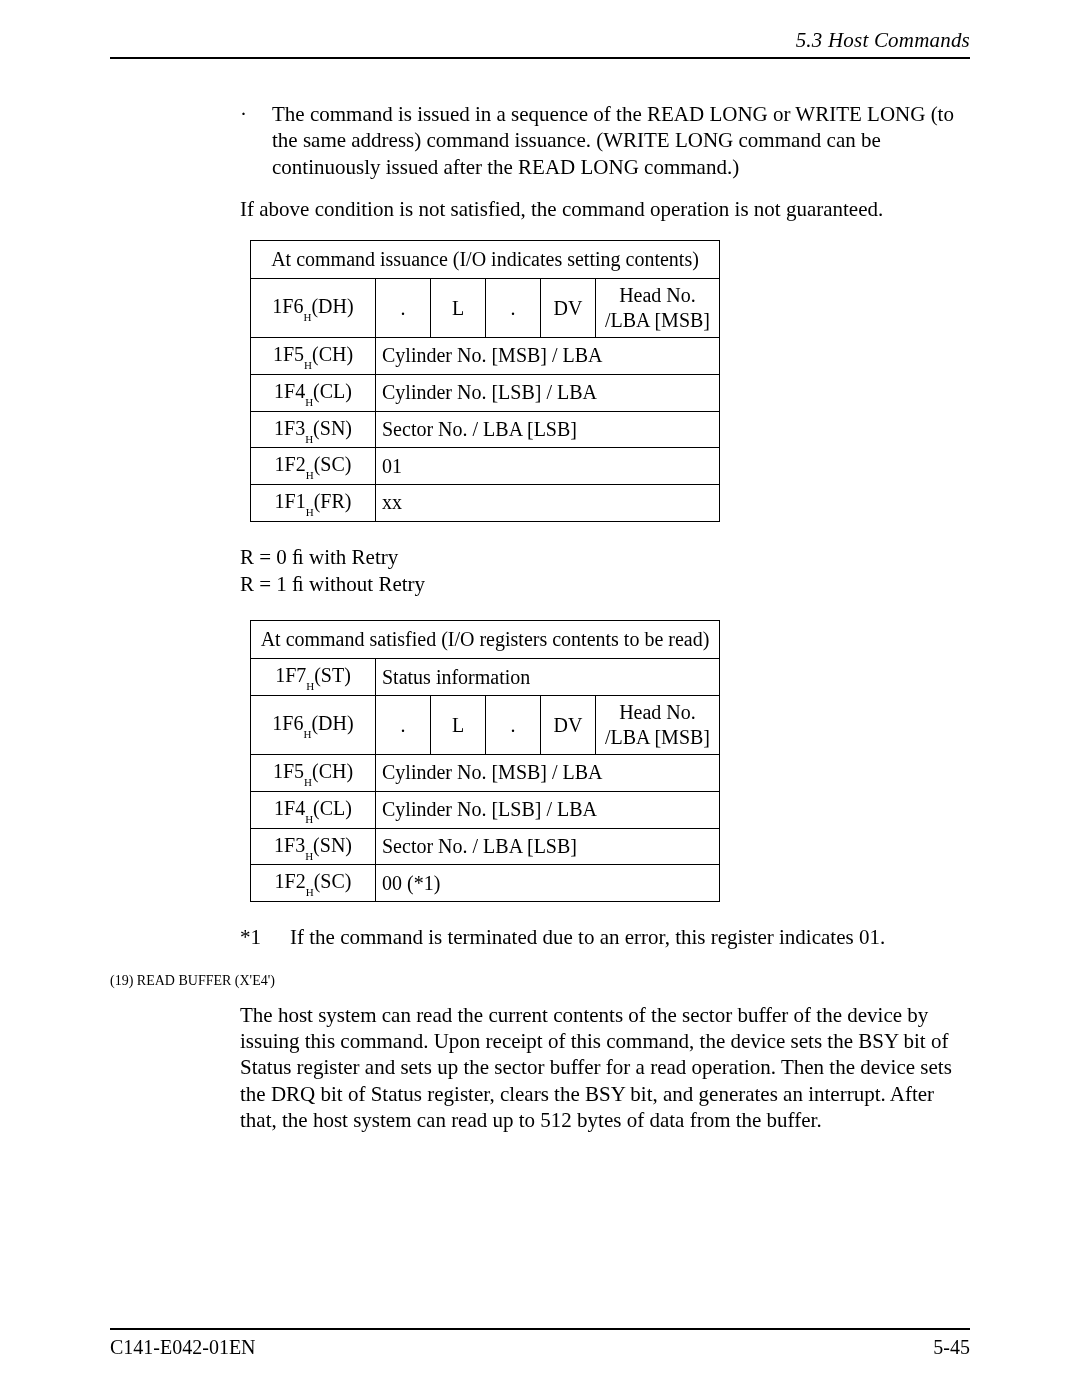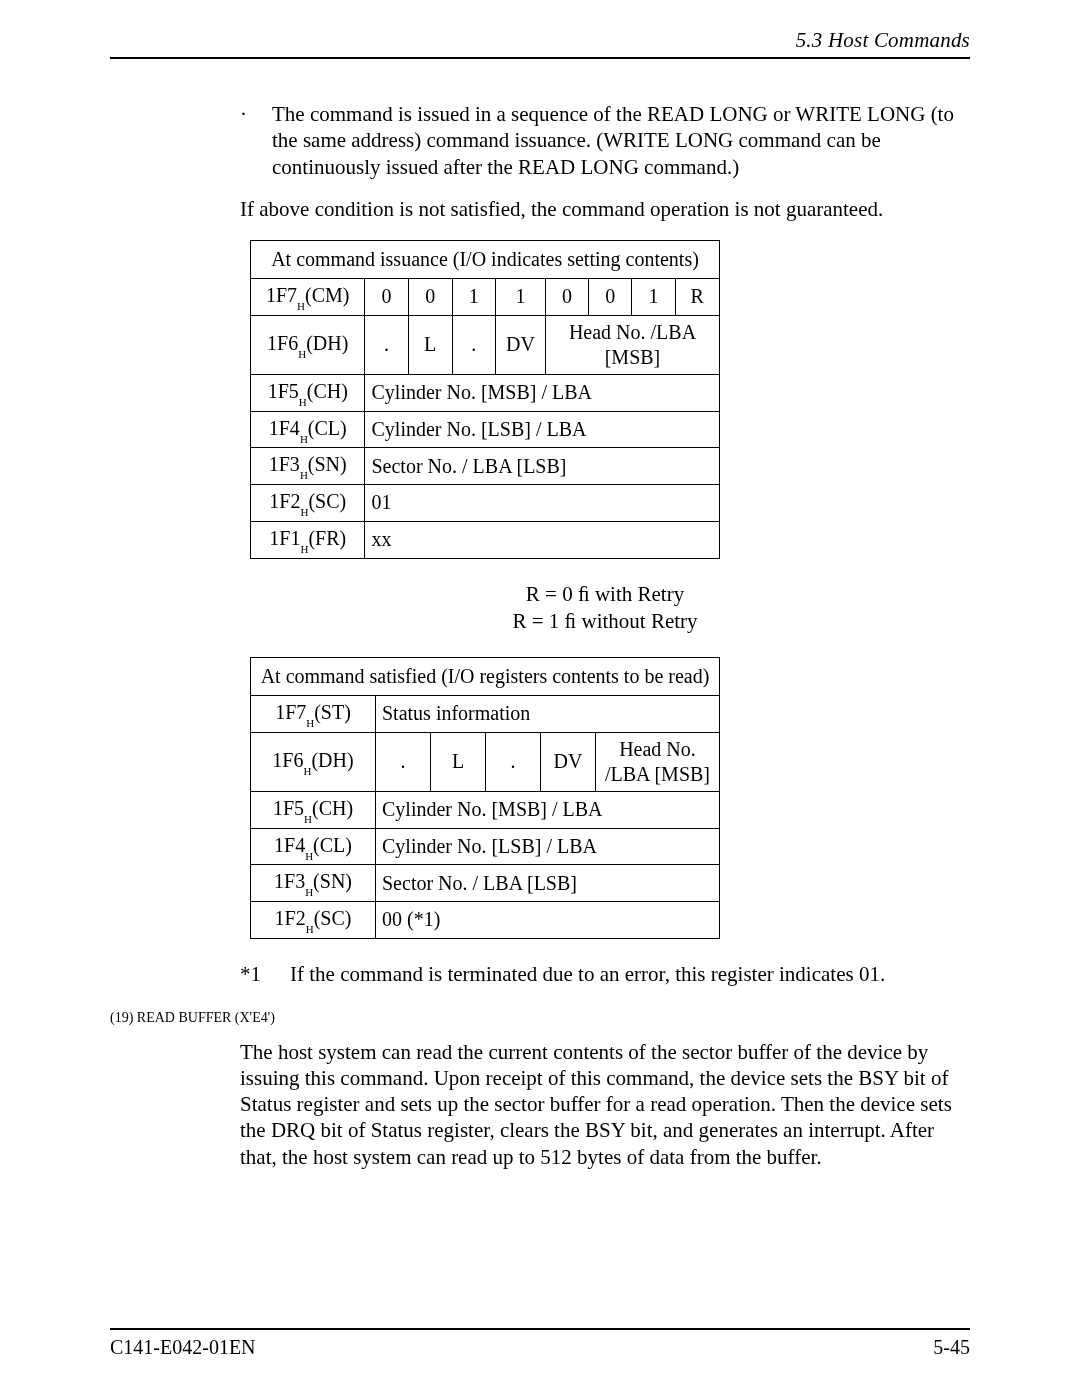--- a/index.html
+++ b/index.html
@@ -75,21 +75,20 @@
   .sub {
     font-size: 11px;
     vertical-align: sub;
     position: relative;
     top: 3px;
   }
   .retry-block {
     margin: 6px 0 22px 130px;
     font-size: 21px;
     line-height: 1.3;
-    text-align: center;
   }
   .footnote-row {
     display: flex;
     margin: 18px 0 22px 130px;
     font-size: 21px;
   }
   .footnote-row .fn-mark { width: 50px; flex: 0 0 50px; }
   .section-heading {
     margin: 0 0 12px 0;
     font-size: 14px;
@@ -130,33 +129,20 @@
     </div>
 
     <div class="reg-table-wrap">
       <table class="reg">
         <tbody>
             <tr class="title-row">
           <td colspan="9">At command issuance (I/O indicates setting contents)</td>
         </tr>
         <tr>
           <td class="regname">
-            <span>1F7</span><span class="sub">H</span><span>(CM)</span>
-          </td>
-          <td class="bitcell">0</td>
-          <td class="bitcell">0</td>
-          <td class="bitcell">1</td>
-          <td class="bitcell">1</td>
-          <td class="bitcell">0</td>
-          <td class="bitcell">0</td>
-          <td class="bitcell">1</td>
-          <td class="bitcell">R</td>
-        </tr>
-        <tr>
-          <td class="regname">
             <span>1F6</span><span class="sub">H</span><span>(DH)</span>
           </td>
           <td class="bitcell">.</td>
           <td class="bitcell">L</td>
           <td class="bitcell">.</td>
           <td class="bitcell">DV</td>
           <td colspan="4" style="text-align:center">Head No. /LBA [MSB]</td>
         </tr>
         <tr>
           <td class="regname">

